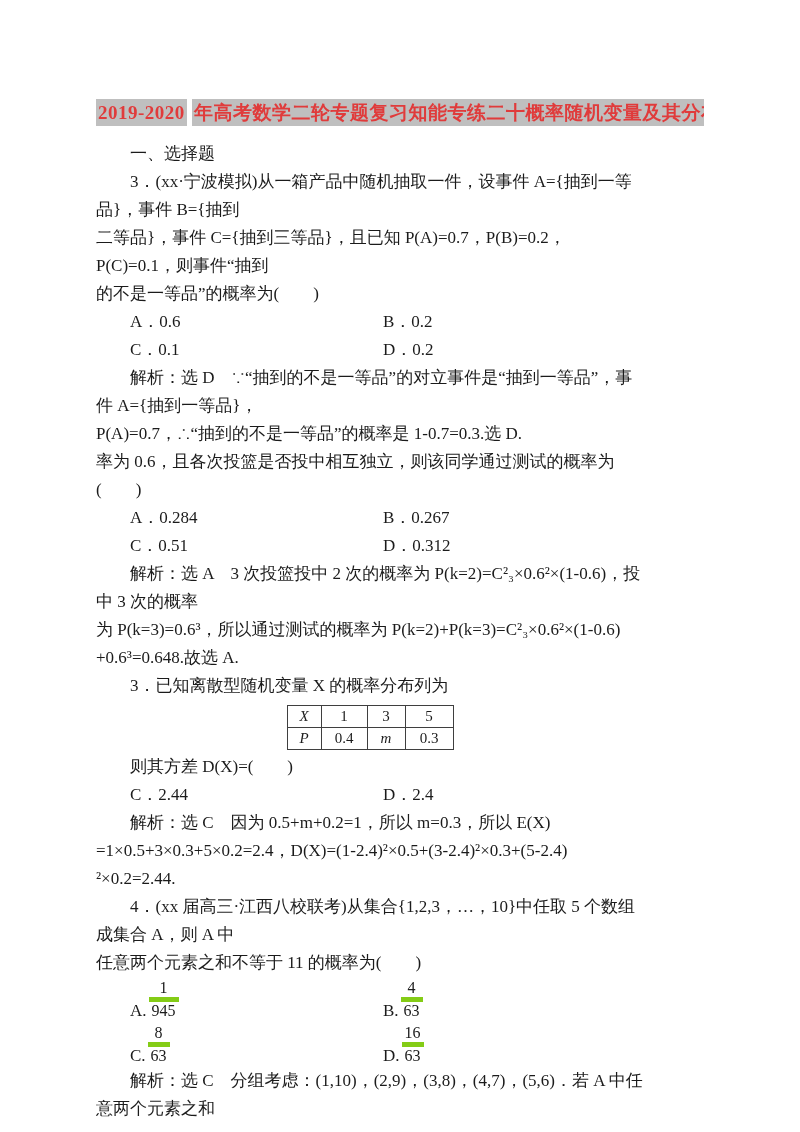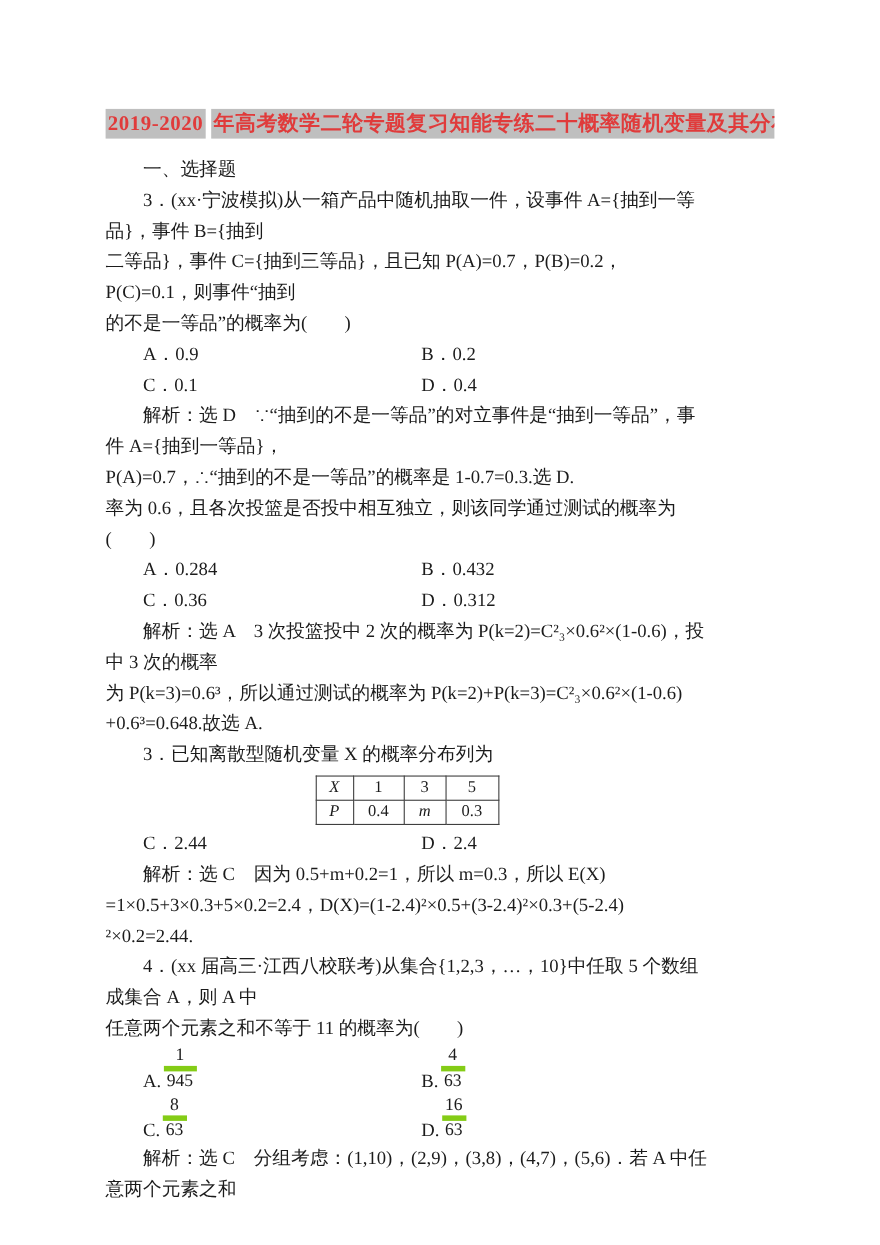--- a/index.html
+++ b/index.html
@@ -40,28 +40,28 @@
 
 <div class="page">
 
   <h1 class="title"><span class="hl">2019-2020</span> <span class="hl">年高考数学二轮专题复习知能专练二十概率随机变量及其分布</span></h1>
 
   <div class="ln">　　一、选择题</div>
 
   <div class="ln">　　3．(xx·宁波模拟)从一箱产品中随机抽取一件，设事件 A={抽到一等品}，事件 B={抽到</div>
   <div class="ln">二等品}，事件 C={抽到三等品}，且已知 P(A)=0.7，P(B)=0.2，P(C)=0.1，则事件“抽到</div>
   <div class="ln">的不是一等品”的概率为(　　)</div>
-  <div class="ln optrow"><span class="opt-l">A．0.9</span><span>B．0.2</span></div>
-  <div class="ln optrow"><span class="opt-l">C．0.1</span><span>D．0.4</span></div>
+  <div class="ln optrow"><span class="opt-l">A．0.6</span><span>B．0.2</span></div>
+  <div class="ln optrow"><span class="opt-l">C．0.1</span><span>D．0.2</span></div>
   <div class="ln">　　解析：选 D　∵“抽到的不是一等品”的对立事件是“抽到一等品”，事件 A={抽到一等品}，</div>
   <div class="ln">P(A)=0.7，∴“抽到的不是一等品”的概率是 1-0.7=0.3.选 D.</div>
 
   <div class="ln">率为 0.6，且各次投篮是否投中相互独立，则该同学通过测试的概率为(　　)</div>
-  <div class="ln optrow"><span class="opt-l">A．0.284</span><span>B．0.432</span></div>
-  <div class="ln optrow"><span class="opt-l">C．0.36</span><span>D．0.312</span></div>
+  <div class="ln optrow"><span class="opt-l">A．0.284</span><span>B．0.267</span></div>
+  <div class="ln optrow"><span class="opt-l">C．0.51</span><span>D．0.312</span></div>
   <div class="ln">　　解析：选 A　3 次投篮投中 2 次的概率为 P(k=2)=C²₃×0.6²×(1-0.6)，投中 3 次的概率</div>
   <div class="ln">为 P(k=3)=0.6³，所以通过测试的概率为 P(k=2)+P(k=3)=C²₃×0.6²×(1-0.6)</div>
   <div class="ln">+0.6³=0.648.故选 A.</div>
 
   <div class="ln">　　3．已知离散型随机变量 X 的概率分布列为</div>
 
   <table class="dist">
     <colgroup>
         <col style="width:34px">
         <col style="width:46px">
@@ -77,20 +77,21 @@
       </tr>
       <tr>
         <td class="var">P</td>
         <td>0.4</td>
         <td class="var">m</td>
         <td>0.3</td>
       </tr>
     </tbody>
   </table>
 
+  <div class="ln">　　则其方差 D(X)=(　　)</div>
   <div class="ln optrow"><span class="opt-l">C．2.44</span><span>D．2.4</span></div>
   <div class="ln">　　解析：选 C　因为 0.5+m+0.2=1，所以 m=0.3，所以 E(X)</div>
   <div class="ln">=1×0.5+3×0.3+5×0.2=2.4，D(X)=(1-2.4)²×0.5+(3-2.4)²×0.3+(5-2.4)</div>
   <div class="ln">²×0.2=2.44.</div>
 
   <div class="ln">　　4．(xx 届高三·江西八校联考)从集合{1,2,3，…，10}中任取 5 个数组成集合 A，则 A 中</div>
   <div class="ln">任意两个元素之和不等于 11 的概率为(　　)</div>
 
   <div class="fracrow">
     <span class="fopt">

